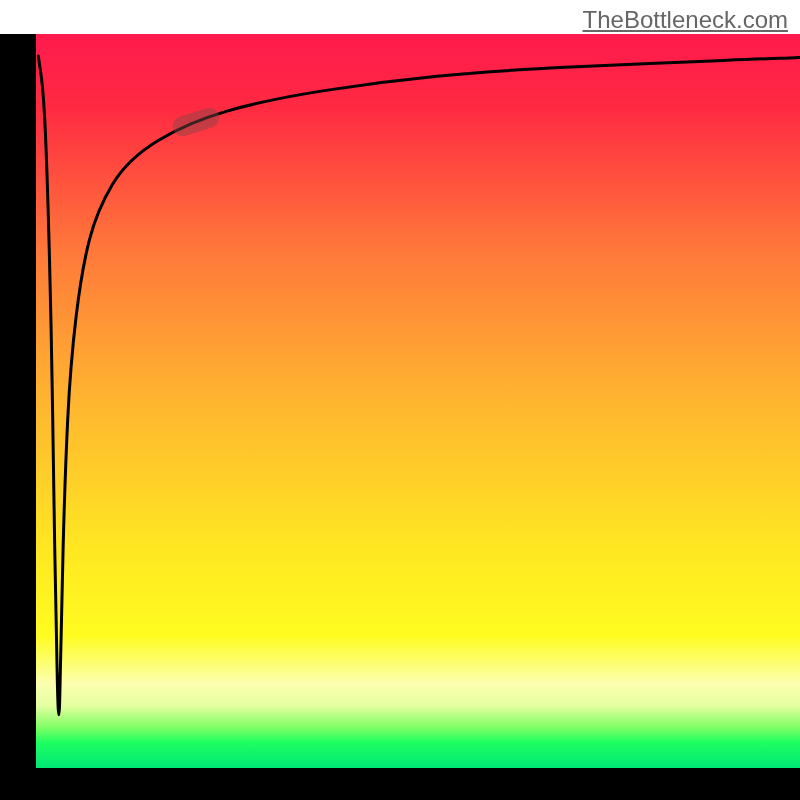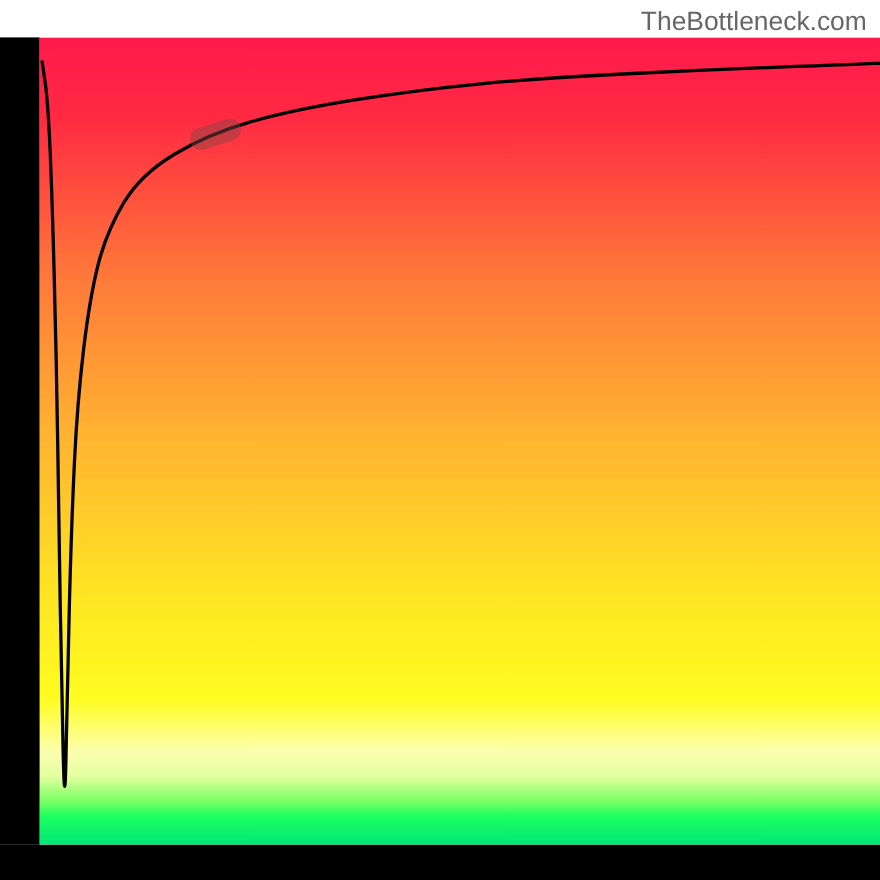--- a/index.html
+++ b/index.html
@@ -12,20 +12,21 @@
     position: relative;
   }
   .watermark {
     position: absolute;
     top: 6px;
     right: 12px;
     font-size: 24px;
     font-weight: 500;
     color: #666666;
     z-index: 20;
+    text-decoration: underline;
   }
   .chart-wrapper {
     position: absolute;
     top: 0;
     left: 0;
     width: 800px;
     height: 800px;
   }
   
   .axis-left {

